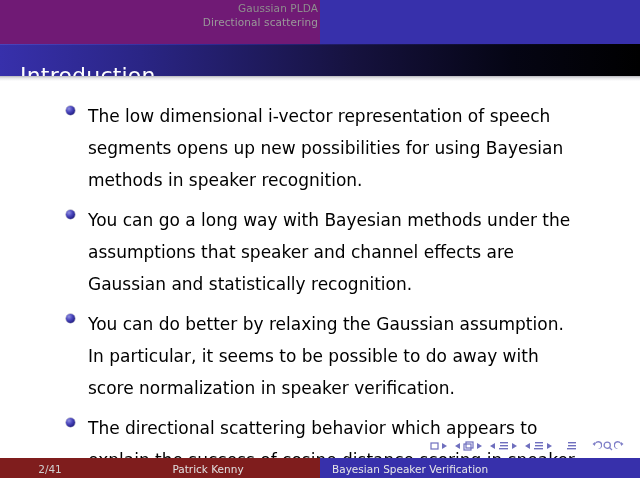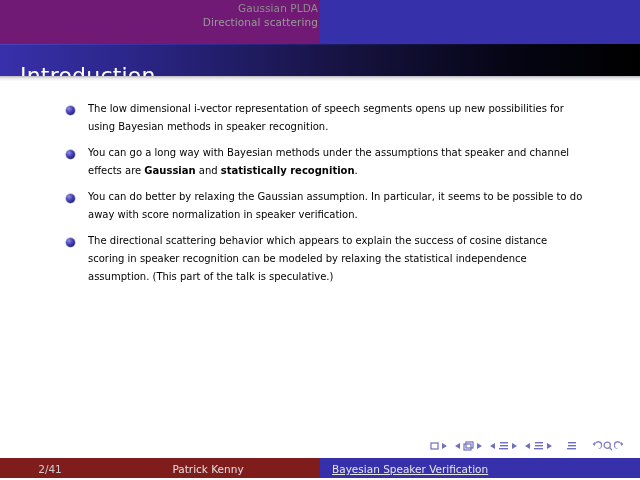--- a/index.html
+++ b/index.html
@@ -94,36 +94,36 @@
     position: absolute;
     left: 64px;
     top: 14px;
     width: 520px;
   }
   .item {
     position: relative;
     padding-left: 24px;
     margin-bottom: 8px;
     color: #000000;
-    font-size: 10px;
-    line-height: 18px;
+    font-size: 17px;
+    line-height: 32px;
     text-align: left;
   }
   .item .bullet {
     position: absolute;
     left: 2px;
     top: 6px;
     width: 9px;
     height: 9px;
     border-radius: 50%;
     background: radial-gradient(circle at 33% 30%, #8f8fe0 0%, #4b47bd 38%, #2b2790 68%, #191560 100%);
     box-shadow: 0 0 0 0.5px rgba(30,28,90,0.5);
   }
   .item b {
-    font-weight: bold;
+    font-weight: normal;
   }
 
   
   .navsymbols {
     position: absolute;
     right: 14px;
     top: 438px;
     height: 16px;
     display: flex;
     align-items: center;
@@ -167,21 +167,20 @@
   }
   .foot-author {
     left: 100px;
     width: 216px;
     text-align: center;
     color: #e0e0e0;
   }
   .foot-title {
     left: 332px;
     color: #e6e6e6;
-    text-decoration: underline;
   }
   .footer-bottomline {
     position: absolute;
     left: 0; top: 478px;
     width: 640px;
     height: 2px;
     background: #ffffff;
   }
 </style>
 </head>

